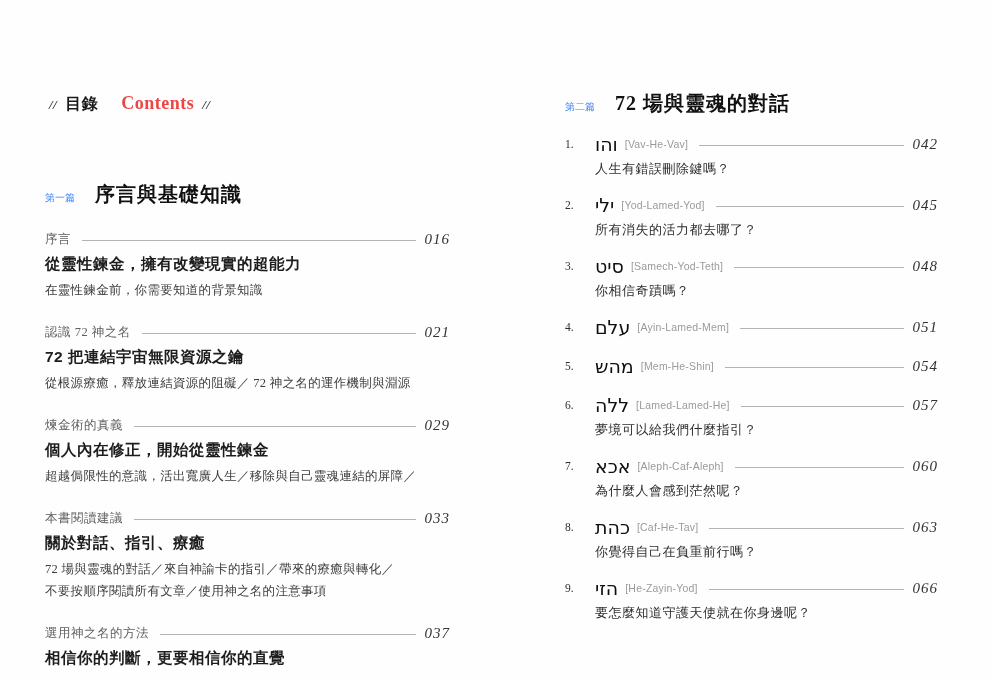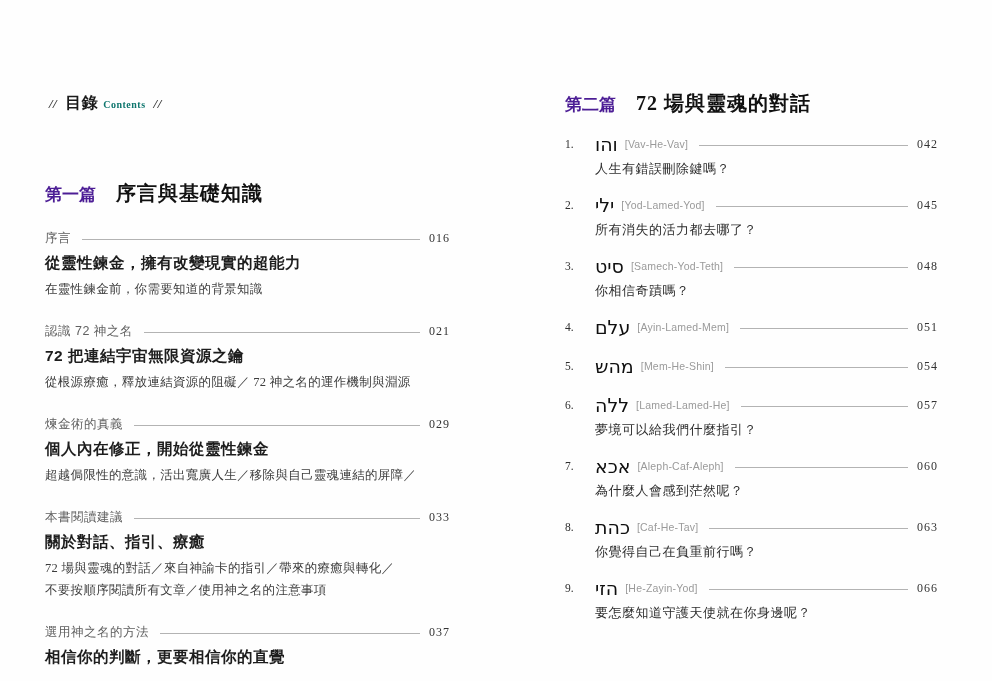--- a/index.html
+++ b/index.html
@@ -13,37 +13,37 @@
   }
 
   
   .left-page{left:45px;top:93px;width:405px;position:absolute;}
   .toc-header{
     font-size:14px;color:#222;letter-spacing:0.5px;
     font-family:"Liberation Serif", serif;
   }
   .toc-slash{font-style:italic;font-weight:bold;font-size:13px;color:#333;margin:0 4px;}
   .toc-title{font-weight:bold;font-size:16px;color:#1a1a1a;}
-  .toc-en{font-weight:bold;font-size:10px;color:#0f766e;margin-left:1px;}
+  .toc-en{font-weight:bold;font-size:18px;color:#ef4444;margin-left:19px;}
 
   .part-heading{margin-top:66px;white-space:nowrap;}
-  .part-label{font-size:17px;font-weight:bold;color:#4c1d95;margin-right:16px;}
+  .part-label{font-size:10px;font-weight:normal;color:#3b82f6;margin-right:16px;}
   .part-title{font-size:20px;font-weight:bold;color:#111;letter-spacing:1px;}
 
   .entries{margin-top:8px;}
   .entry{margin-top:23px;}
   .entry-head{display:flex;align-items:center;}
   .entry-label{
-    font-family:Liberation Sans, sans-serif;
+    font-family:Liberation Serif, serif;
     font-size:12.5px;color:#606060;white-space:nowrap;letter-spacing:0.5px;
   }
   .leader{flex:1;height:0;border-bottom:1px solid #b3b3b3;margin:0 9px 0 11px;position:relative;top:1px;}
   .pagenum{
     font-family:"Liberation Serif", serif;
-    font-size:12px;color:#333;letter-spacing:1px;white-space:nowrap;
+    font-size:15px;color:#333;letter-spacing:1px;white-space:nowrap;font-style:italic;
   }
   .entry-subtitle{
     font-family:"Liberation Sans", sans-serif;
     font-size:15.5px;font-weight:bold;color:#1d1d1d;
     margin-top:6px;letter-spacing:0.5px;
   }
   .entry-desc{margin-top:4px;}
   .entry-desc div{
     font-size:12.5px;color:#3c3c3c;line-height:22px;letter-spacing:0.3px;
   }

